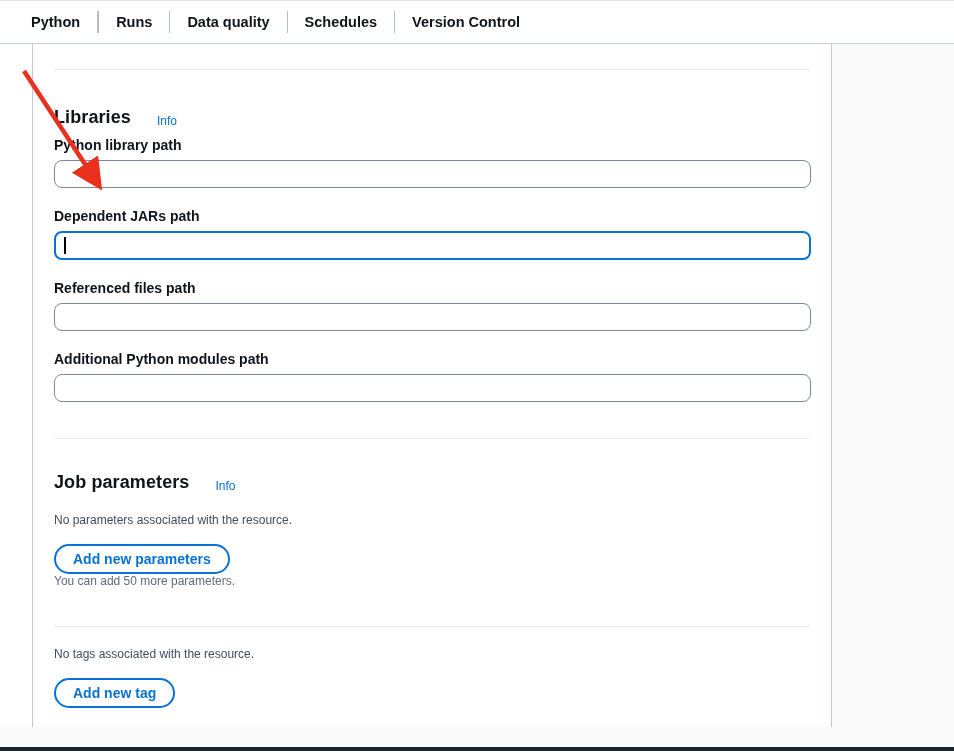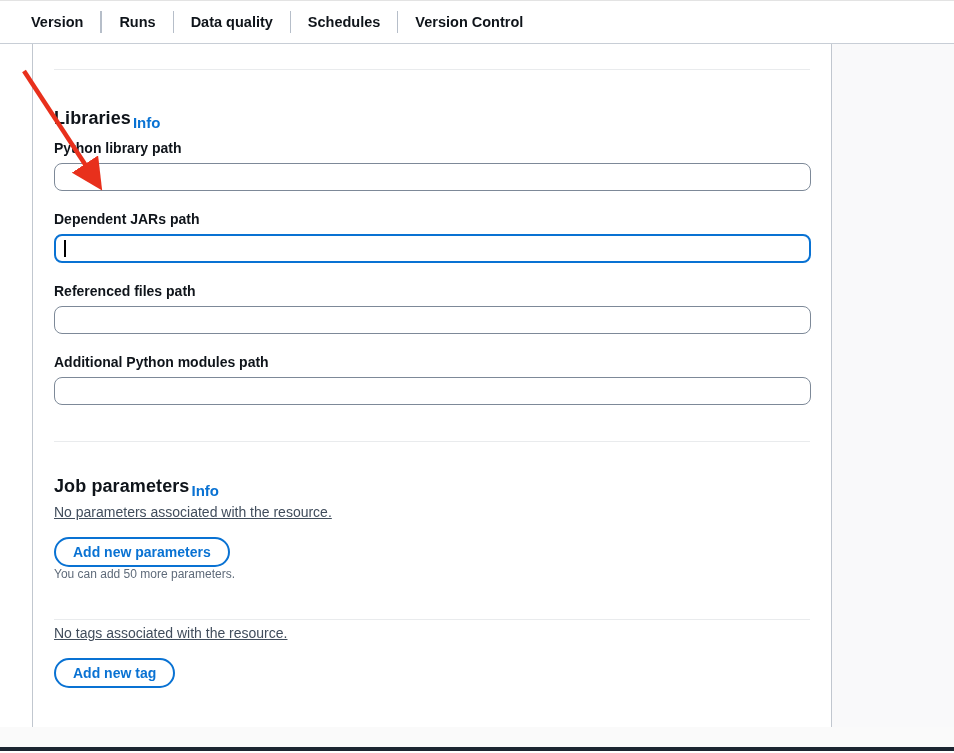--- a/index.html
+++ b/index.html
@@ -64,23 +64,23 @@
     background:#fff;
     border-left:1px solid var(--panel-border);
     overflow:hidden;
   }
   .panel-inner{padding:0 20px 0 21px;}
   .divider{height:1px;background:var(--section-divider);border:none;}
   .divider.top{margin-top:25px;}
   .divider.mid1{margin-top:36px;}
   .divider.mid2{margin-top:38px;}
   
-  .section-heading-row{display:flex;align-items:center;gap:2px;}
+  .section-heading-row{display:flex;align-items:flex-end;gap:26px;}
   .section-heading{font-size:18px;font-weight:700;color:var(--tab-text);letter-spacing:.1px;}
-  .info-link{font-size:15px;font-weight:700;color:var(--accent);cursor:pointer;text-decoration:none;margin-top:8px;}
+  .info-link{font-size:12px;font-weight:400;color:var(--accent);cursor:pointer;text-decoration:none;margin-top:8px;}
   .libraries .section-heading-row{margin-top:36px;}
   .field-label{display:block;font-size:14px;font-weight:700;color:var(--tab-text);margin-top:20px;}
   .field-label.first{margin-top:9px;}
   .text-input{
     display:block;width:757px;height:28px;
     margin-top:7px;
     border:1px solid var(--input-border);
     border-radius:8px;
     background:#fff;
     font:14px "Liberation Sans",sans-serif;
@@ -89,21 +89,21 @@
   }
   .text-input.focused{
     border:2px solid var(--accent);
     height:29px;
   }
   .caret-wrap{position:relative;width:757px;height:0;}
   .caret{
     position:absolute;left:10px;top:-23px;
     width:1.5px;height:17px;background:#000;
   }
-  .empty-text{font-size:14px;color:var(--body-text);margin-top:5px;text-decoration:underline;}
+  .empty-text{font-size:12px;color:var(--body-text);margin-top:20px;}
   .pill-button{
     display:inline-block;
     margin-top:17px;
     padding:0 17px;
     height:30px;line-height:26px;
     border:2px solid var(--accent);
     border-radius:16px;
     background:#fff;
     color:var(--accent);
     font-size:14px;font-weight:700;
@@ -121,21 +121,21 @@
     position:absolute;left:0;top:0;width:954px;height:753px;
     pointer-events:none;
   }
 </style>
 </head>
 <body>
 
 <div class="page">
 
   <nav class="tabbar">
-    <div class="tab">Version</div>
+    <div class="tab">Python</div>
     <div class="tab-sep"></div>
     <div class="tab-sep"></div>
     <div class="tab">Runs</div>
     <div class="tab-sep"></div>
     <div class="tab">Data quality</div>
     <div class="tab-sep"></div>
     <div class="tab">Schedules</div>
     <div class="tab-sep"></div>
     <div class="tab">Version Control</div>
   </nav>

